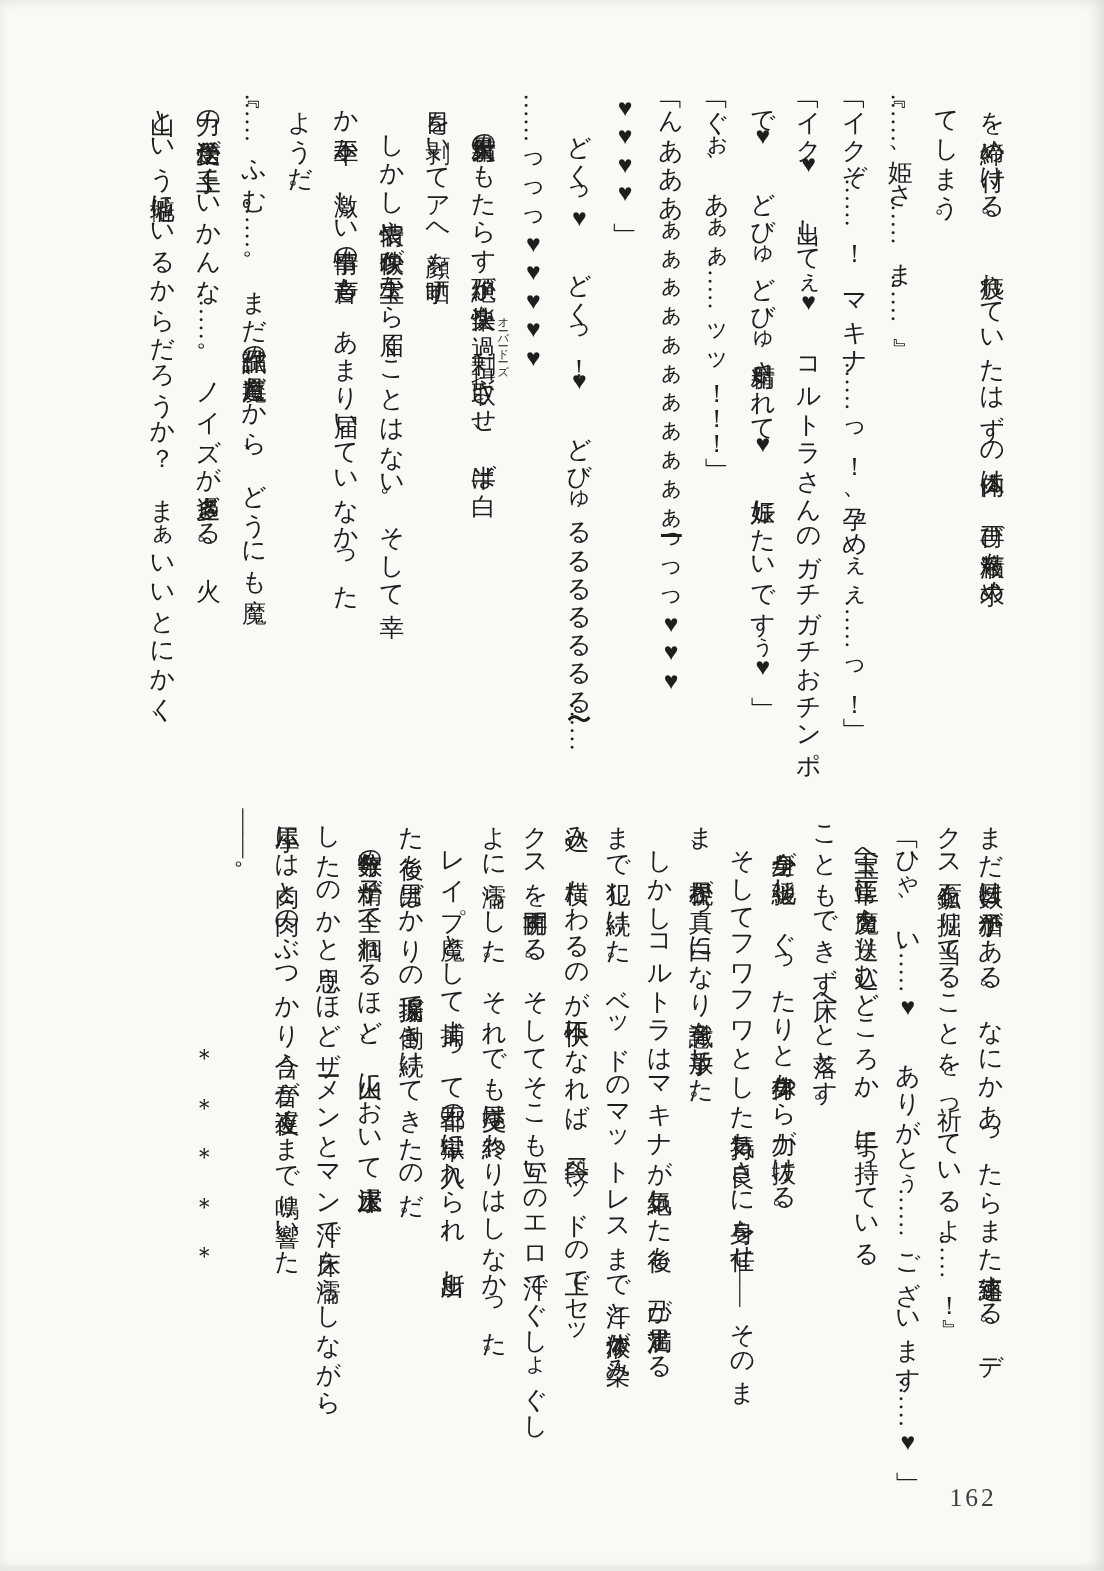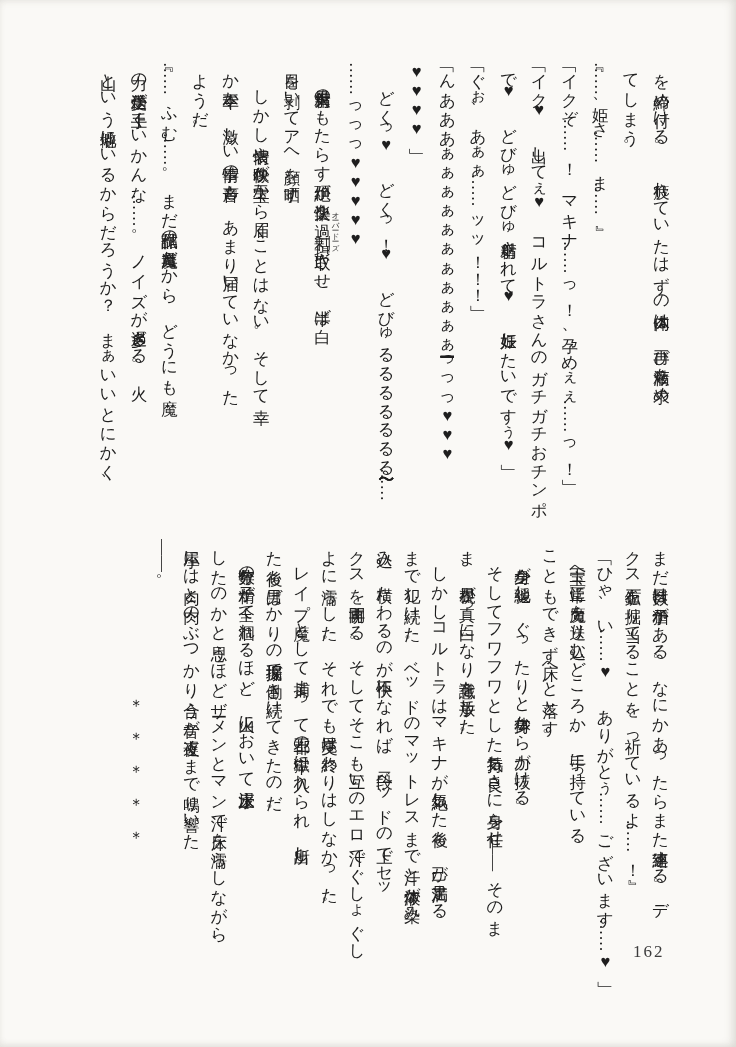--- a/index.html
+++ b/index.html
@@ -49,21 +49,21 @@
     padding: 0;
   }
   ruby rt {
     font-size: 7.5px;
     letter-spacing: 1px;
     color: #2a2a2a;
   }
   .page-number {
     position: absolute;
     left: 633px;
-    top: 942px;
+    top: 989px;
     font-size: 17px;
     color: #3c3c3c;
     letter-spacing: 2px;
   }
 </style>
 </head>
 <body>
 
 <div class="page">
 

